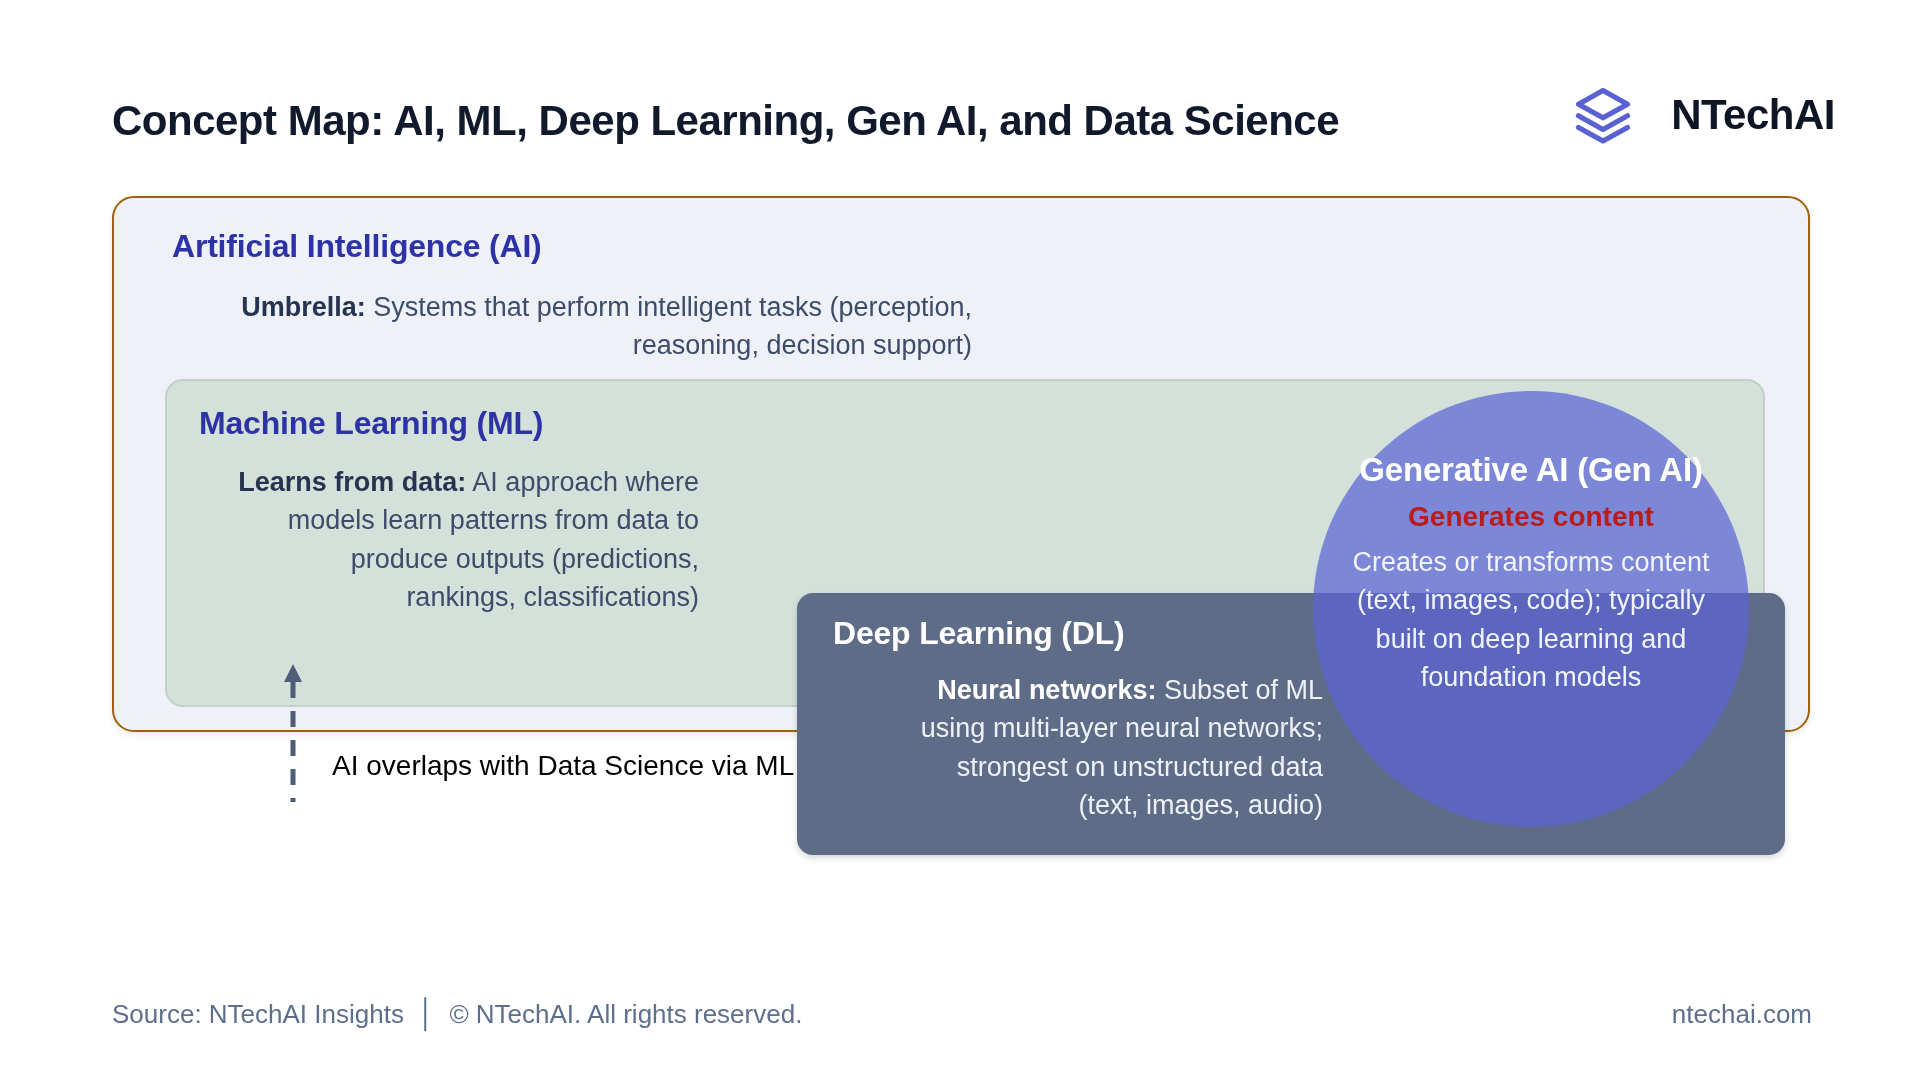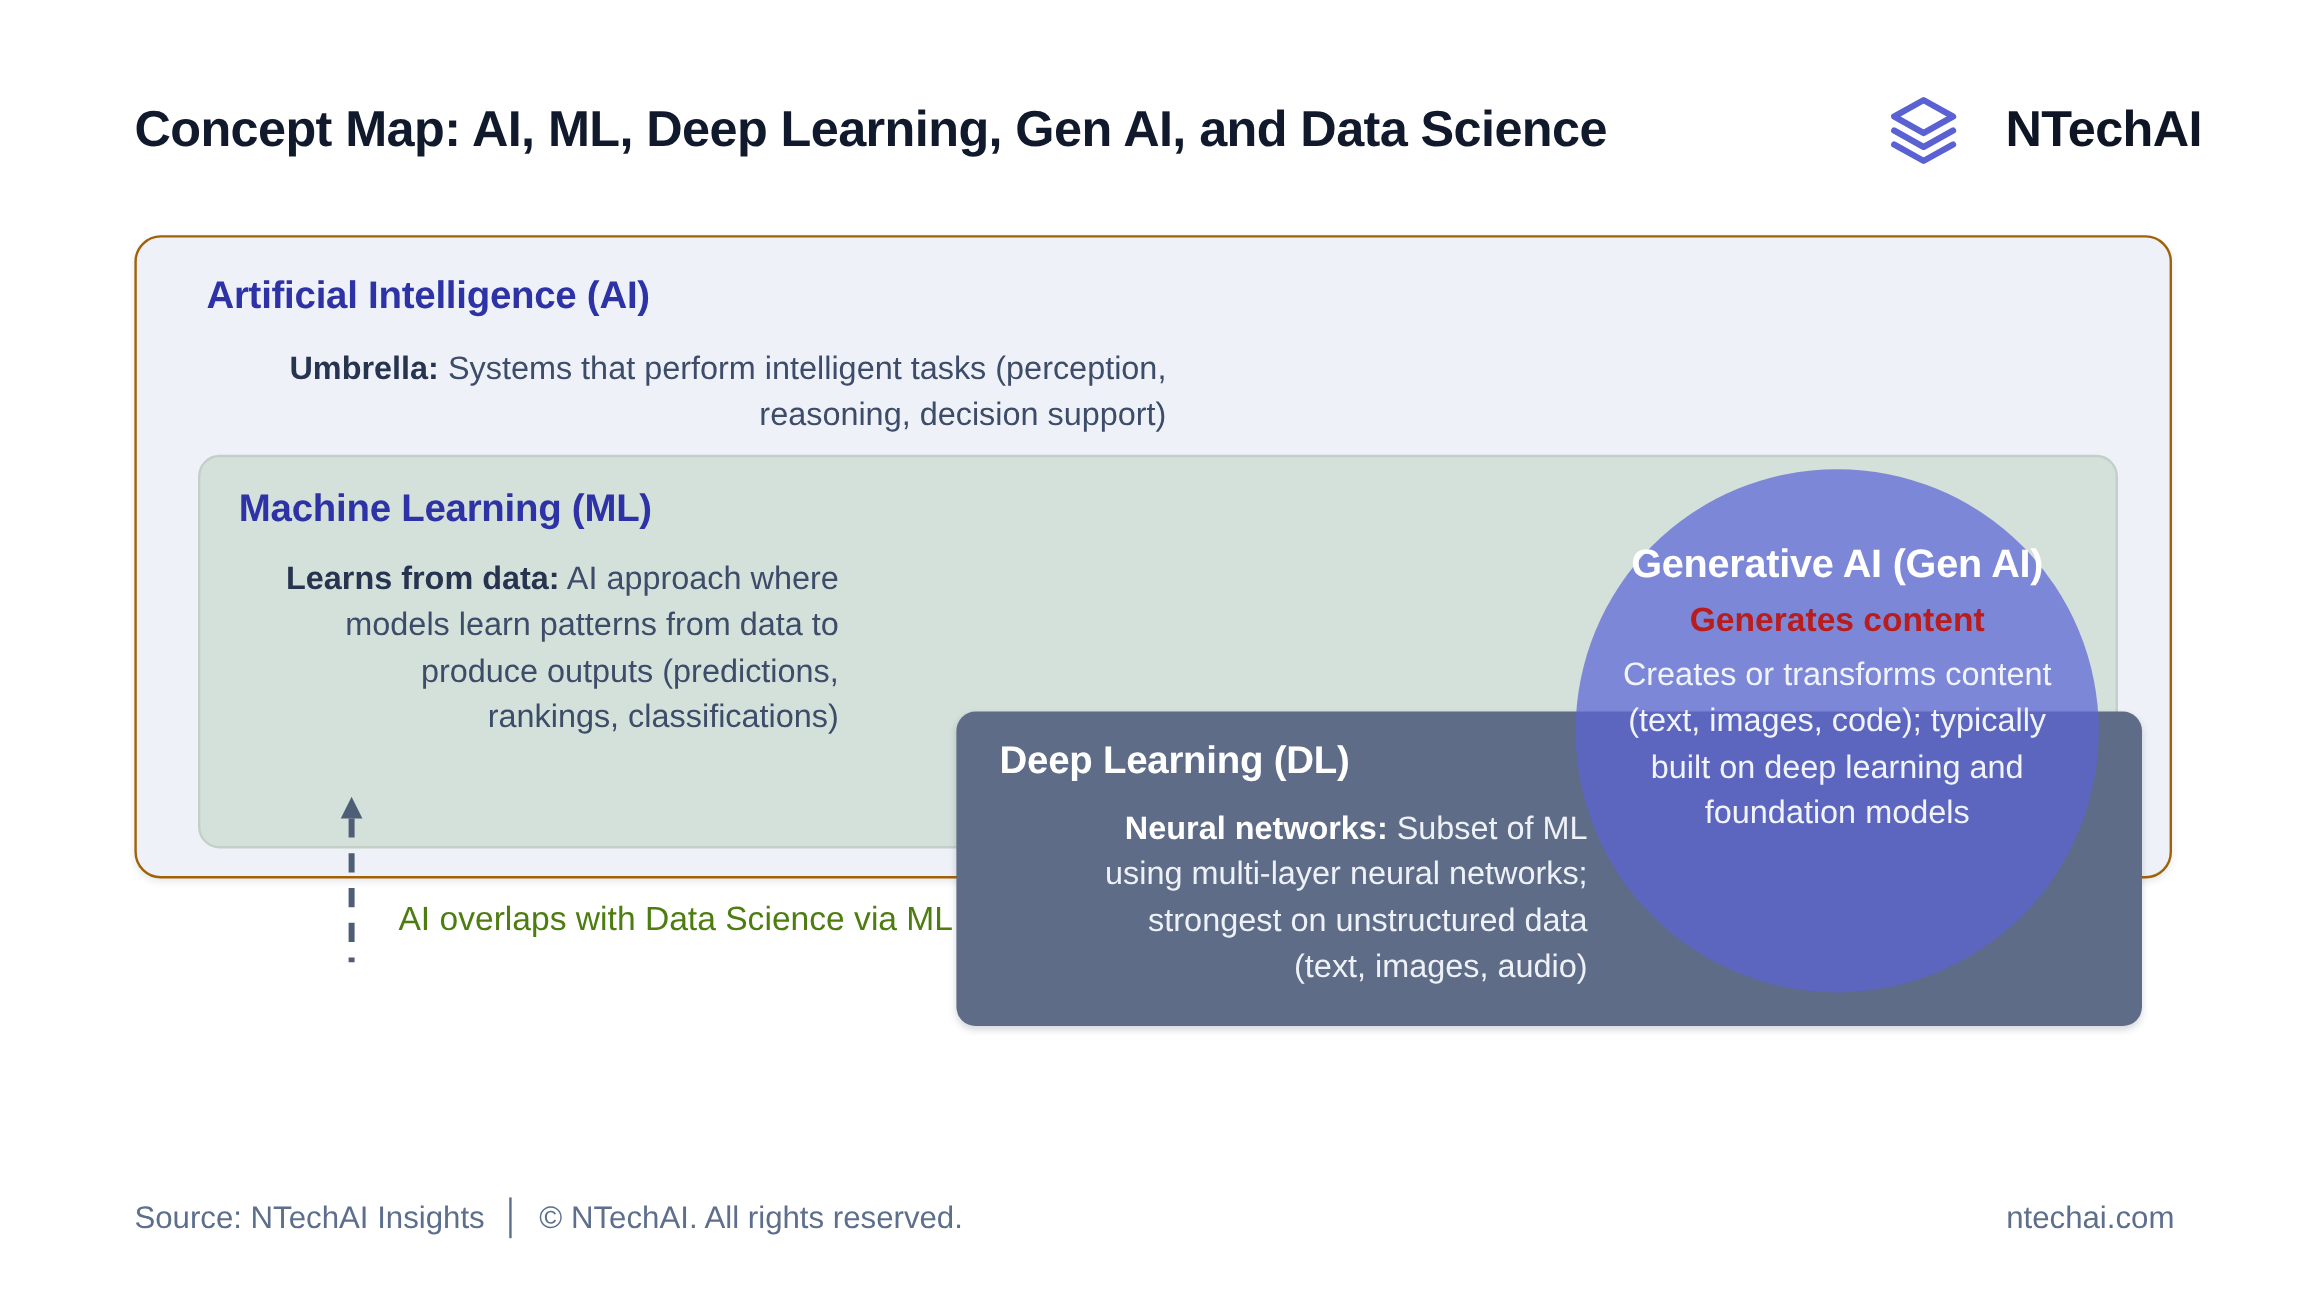--- a/index.html
+++ b/index.html
@@ -6,21 +6,21 @@
   .canvas{
     position:relative;
     width:1920px;height:1080px;
     background:#ffffff;
     font-family:"Liberation Sans","DejaVu Sans",sans-serif;
     overflow:hidden;
   }
   
   .header{
     position:absolute;left:112px;right:85px;top:70px;height:76px;
-    display:flex;align-items:center;justify-content:space-between;
+    display:flex;align-items:flex-end;justify-content:space-between;
   }
   .page-title{
     margin:0;font-size:42px;font-weight:800;letter-spacing:-0.5px;
     color:#101a2c;line-height:1.2;
   }
   .brand{display:flex;align-items:center;gap:36px;}
   .brand .icon{width:64px;height:62px;display:block;}
   .brand-name{font-size:42px;font-weight:800;color:#0e1524;letter-spacing:-0.5px;}
   
   .card-title{margin:0;font-size:32px;font-weight:700;color:#2d33a6;letter-spacing:-0.2px;}
@@ -64,21 +64,21 @@
     display:flex;flex-direction:column;align-items:center;text-align:center;
     box-sizing:border-box;padding-top:60px;
   }
   .genai-title{margin:0 0 12px 0;font-size:33px;font-weight:700;color:#ffffff;letter-spacing:-0.2px;}
   .genai-subtitle{margin:0 0 10px 0;font-size:28px;font-weight:700;color:#b91c1c;}
   .genai-desc{margin:0;width:400px;font-size:27px;line-height:1.42;color:#f2f4fd;white-space:pre-line;}
   
   .connector{position:absolute;left:280px;top:662px;width:26px;height:140px;z-index:5;}
   .connector-label{
     position:absolute;left:332px;top:750px;
-    font-size:28px;color:#4d7c0f;
+    font-size:28px;color:#000000;
   }
   
   .ds-box{
     position:absolute;left:112px;top:798px;width:1700px;height:162px;
     background:#d4e0da;border:2px solid #bfcac4;border-radius:20px;
     box-shadow:0 3px 6px rgba(30,40,60,0.10);
     box-sizing:border-box;
   }
   .ds-title{position:absolute;left:58px;top:22px;}
   .ds-desc{position:absolute;left:58px;top:76px;width:1050px;}

